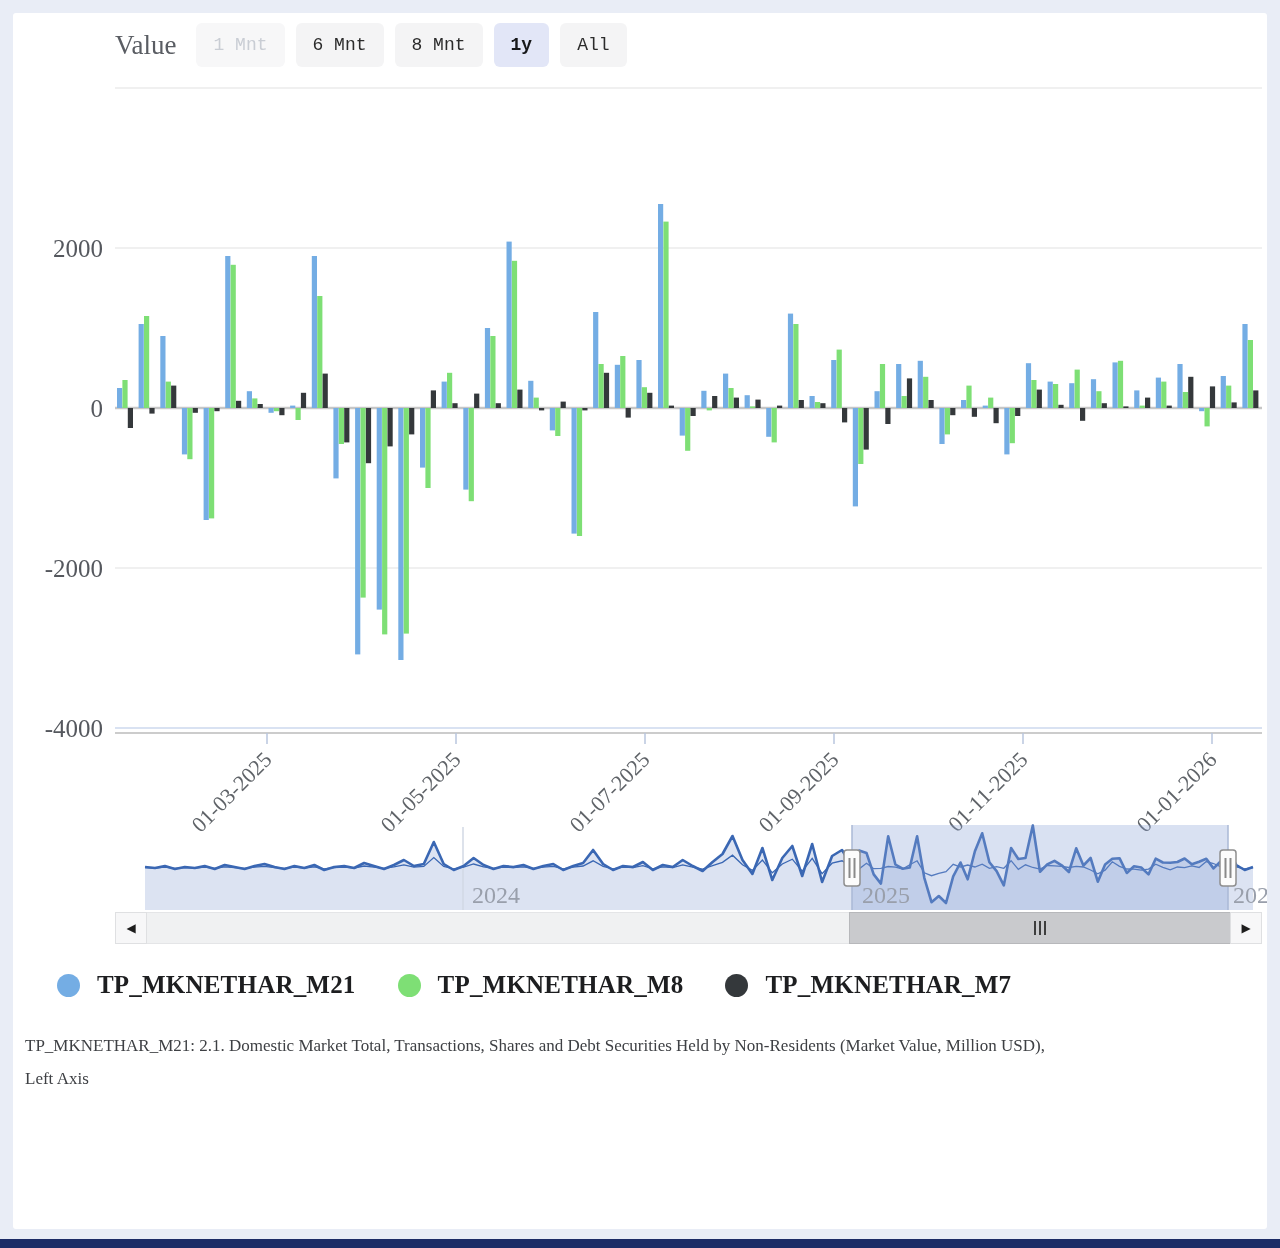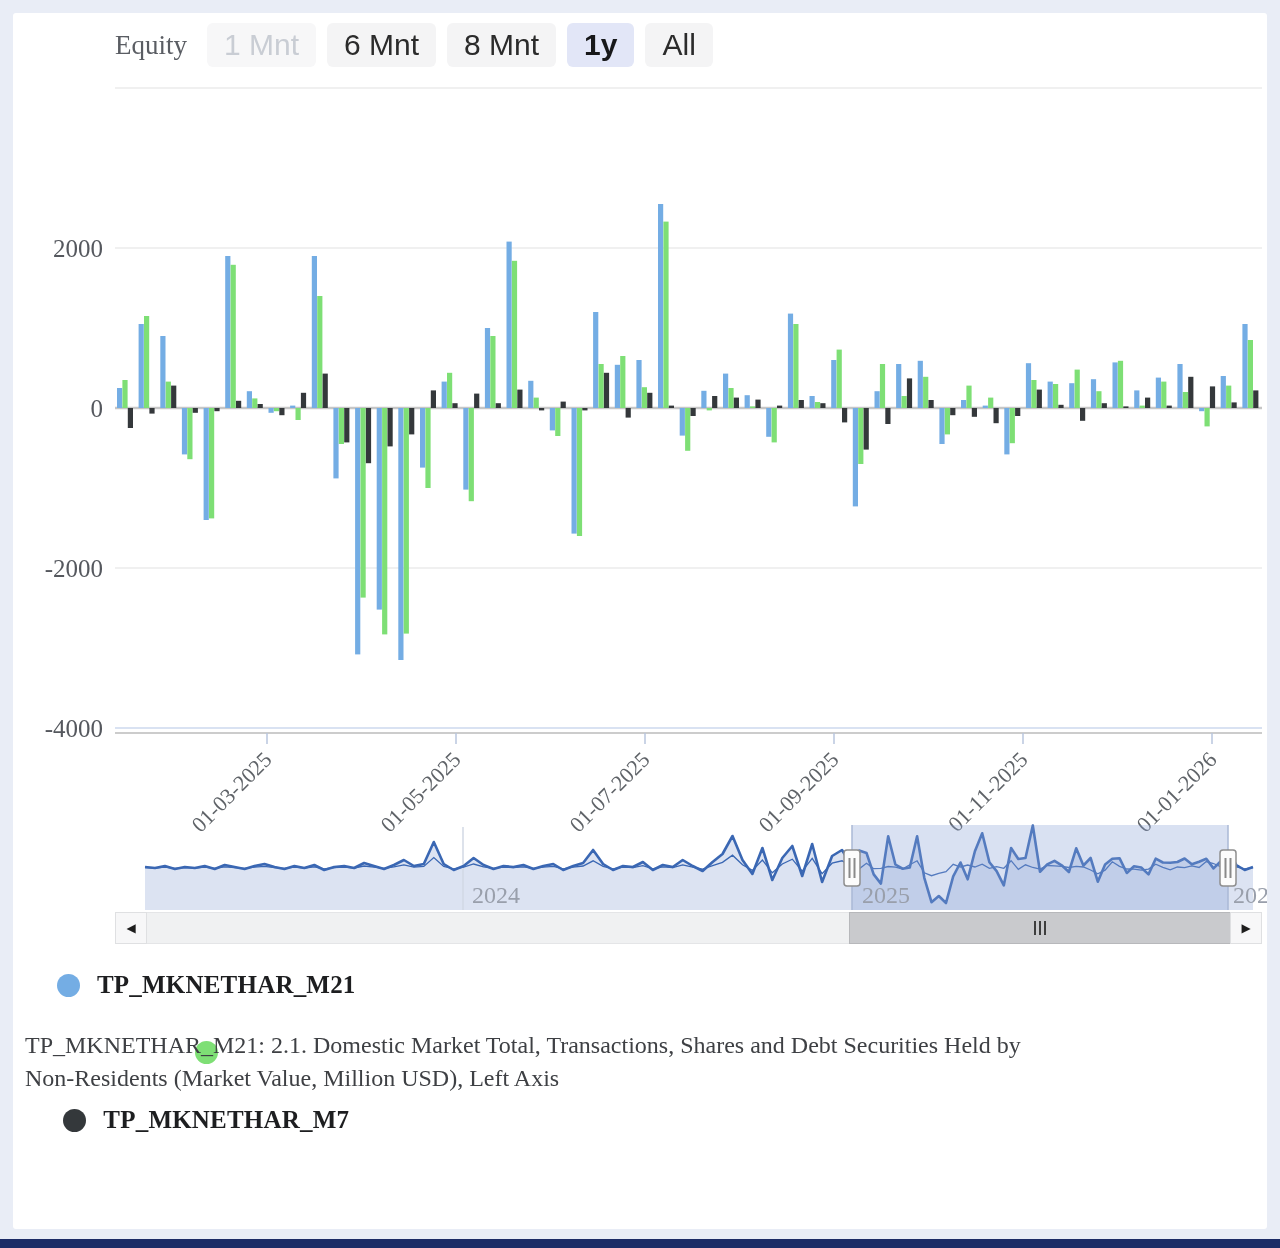--- a/index.html
+++ b/index.html
@@ -5,57 +5,57 @@
   * { margin:0; padding:0; box-sizing:border-box; }
   html,body { width:1280px; height:1248px; }
   body { font-family:"Liberation Serif","DejaVu Serif",serif; background:#e9edf6; }
   .page { position:relative; width:1280px; height:1248px; background:#e9edf6; overflow:hidden; }
   .bottom-border { position:absolute; left:0; bottom:0; width:1280px; height:9px; background:#1c2c66; }
   .card { position:absolute; left:13px; top:13px; width:1254px; height:1216px; background:#ffffff; border-radius:3px; }
 
   
   .period-row { position:absolute; left:0; top:9px; height:46px; width:100%; display:flex; align-items:center; }
   .period-label { margin-left:102px; font-size:27px; color:#5a5d63; margin-right:20px; }
-  .pbtn { font-family:Liberation Sans, sans-serif; font-size:30px; color:#2b2b2b; background:#f4f4f5; border:none; border-radius:6px;
+  .pbtn { font-family:Liberation Mono, monospace; font-size:18px; color:#2b2b2b; background:#f4f4f5; border:none; border-radius:6px;
           height:44px; padding:0 17px; margin-right:11px; cursor:pointer; }
   .pbtn.disabled { color:#c9cdd4; background:#f7f7f8; cursor:default; }
   .pbtn.active { background:#e2e6f7; font-weight:bold; color:#17181a; }
 
   .chart-wrap { position:absolute; left:0; top:0; width:1155px; height:950px; }
   svg text { font-family:"Liberation Serif","DejaVu Serif",serif; }
 
   
   .scrollbar { position:absolute; left:102px; top:899px; width:1147px; height:32px; background:#f0f1f2; border:1px solid #e4e5e7; }
   .sb-btn { position:absolute; top:-1px; width:32px; height:32px; background:#f7f7f8; border:1px solid #dfe0e2;
             display:flex; align-items:center; justify-content:center; font-family:"DejaVu Sans",sans-serif;
             font-size:12px; color:#1d1d1d; cursor:pointer; }
   .sb-btn.left { left:-1px; }
   .sb-btn.right { right:-1px; }
   .sb-thumb { position:absolute; left:733px; top:-1px; width:382px; height:32px; background:#c9cacd; border:1px solid #b7b8bb;
               cursor:pointer; display:flex; align-items:center; justify-content:center; gap:3px; }
   .grip-bar { width:2px; height:14px; background:#3e3e3e; }
 
   
-  .legend { position:absolute; left:44px; top:958px; display:flex; align-items:center; gap:42px;flex-direction:column; }
+  .legend { position:absolute; left:44px; top:958px; display:flex; align-items:center; gap:42px; }
   .legend-item { display:flex; align-items:center; gap:17px; }
   .legend-dot { width:23px; height:23px; border-radius:50%; }
   .legend-label { font-size:25px; font-weight:bold; color:#1d1e20; letter-spacing:0.2px; }
 
   
   .descriptions { position:absolute; left:12px; top:1016px; width:1048px; }
-  .descriptions p { font-size:24px; line-height:33px; color:#3e4044; }
+  .descriptions p { font-size:17px; line-height:33px; color:#3e4044; }
 </style>
 </head>
 <body>
 
 <div class="page">
   <div class="card">
 
     <div class="period-row">
-      <span class="period-label">Equity</span>
+      <span class="period-label">Value</span>
       <button class="pbtn disabled">1 Mnt</button>
       <button class="pbtn">6 Mnt</button>
       <button class="pbtn">8 Mnt</button>
       <button class="pbtn active">1y</button>
       <button class="pbtn">All</button>
     </div>
 
     <div class="chart-wrap" id="chart-wrap"><svg width="1254" height="950" viewBox="0 0 1254 950">
           <g>
             <line x1="102" x2="1249" y1="75" y2="75" stroke="#ebebeb" stroke-width="1.5"></line>
@@ -288,20 +288,21 @@
         </div>
     </div>
 
     <div class="legend">
       <div class="legend-item">
         <span class="legend-dot" style="background: rgb(116, 173, 228);"></span>
         <span class="legend-label">TP_MKNETHAR_M21</span>
       </div>
       <div class="legend-item">
         <span class="legend-dot" style="background: rgb(126, 223, 117);"></span>
+        <span class="legend-label">TP_MKNETHAR_M8</span>
       </div>
       <div class="legend-item">
         <span class="legend-dot" style="background: rgb(52, 56, 59);"></span>
         <span class="legend-label">TP_MKNETHAR_M7</span>
       </div>
     </div>
 
     <div class="descriptions">
       <p>TP_MKNETHAR_M21: 2.1. Domestic Market Total, Transactions, Shares and Debt Securities Held by Non-Residents (Market Value, Million USD), Left Axis</p>
     </div>

